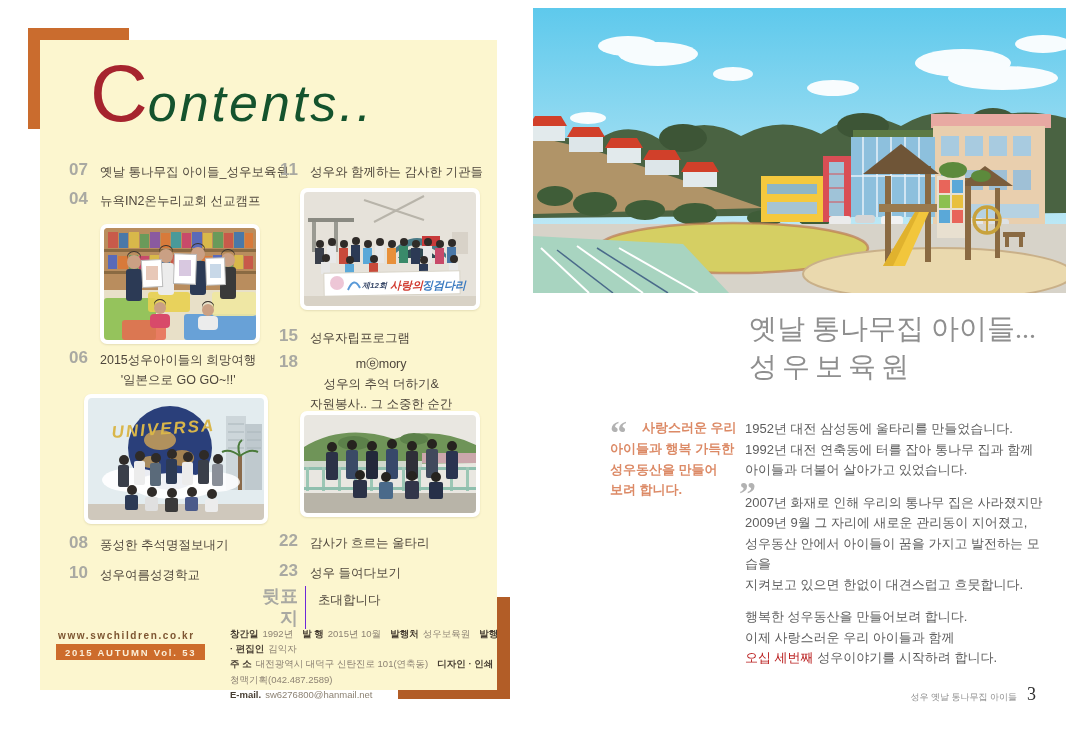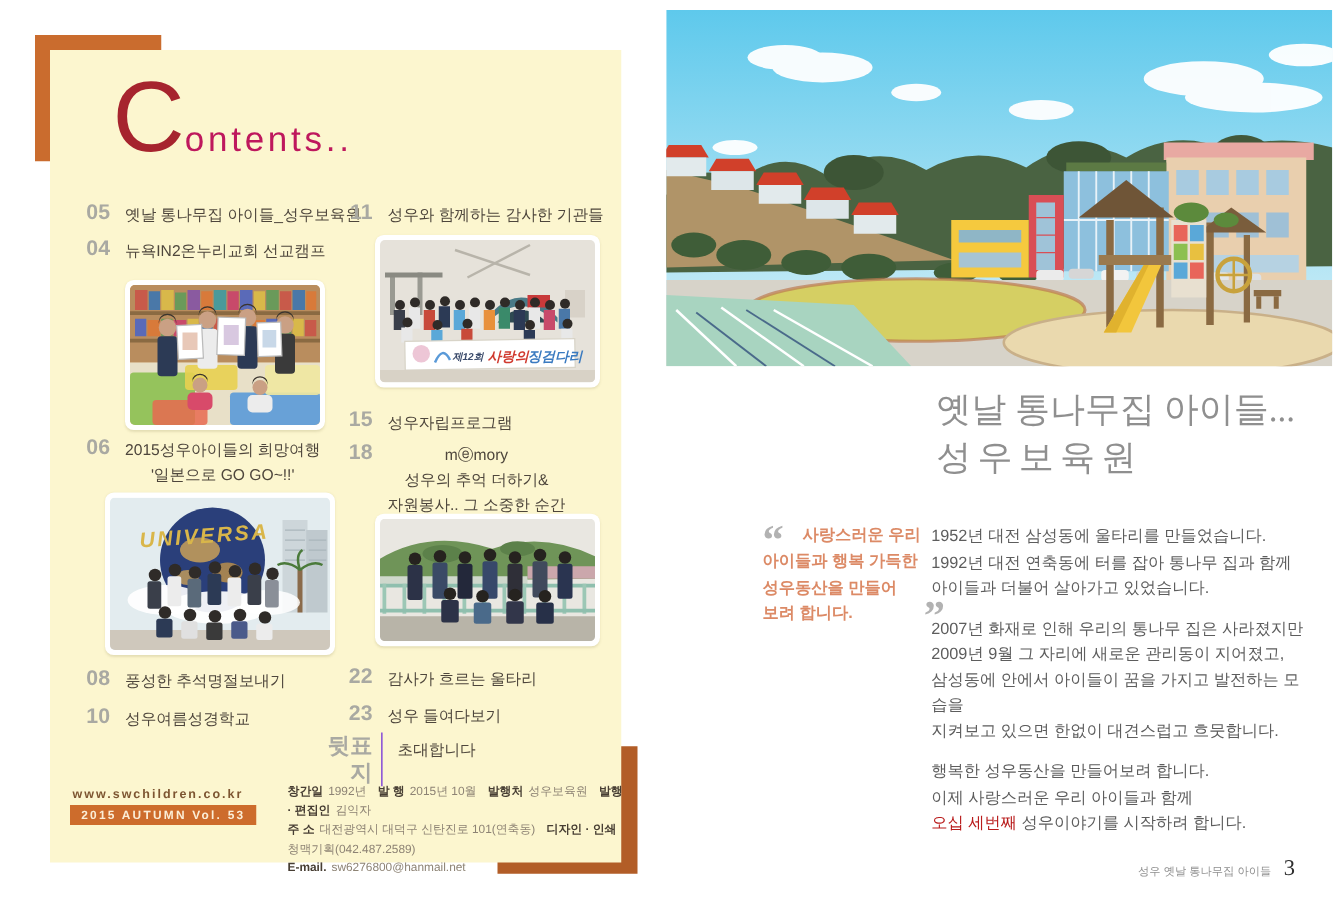--- a/index.html
+++ b/index.html
@@ -6,21 +6,21 @@
   .canvas{position:relative;width:1066px;height:729px;background:#ffffff;overflow:hidden;
           font-family:"Liberation Sans","DejaVu Sans",sans-serif;}
 
   
   .sq-tl{position:absolute;left:28px;top:28px;width:101px;height:101px;background:#ca6c2e;}
   .sq-br{position:absolute;left:398px;top:597px;width:112px;height:102px;background:#b25d27;}
   .left-panel{position:absolute;left:40px;top:40px;width:457px;height:650px;background:#fcf6cf;}
 
   .contents-title{position:absolute;left:50px;top:14px;display:flex;align-items:baseline;}
   .c-initial{font-size:80px;line-height:1;color:#a6242e;font-weight:400;}
-  .c-rest{font-size:28px;line-height:1;color:#be185d;letter-spacing:3px;font-weight:400;}
+  .c-rest{font-size:52px;line-height:1;color:#14532d;letter-spacing:3px;font-weight:400;font-style:italic;}
 
   .toc-row{position:absolute;display:flex;align-items:flex-start;}
   .toc-num{width:30px;flex:none;font-size:17px;font-weight:bold;color:#a9a9a2;text-align:right;line-height:1.2;}
   .toc-title{margin-left:12px;font-size:12.5px;color:#4e463c;line-height:1.6;padding-top:2px;text-align:center;}
   .backcover-num{width:52px;flex:none;font-size:18px;font-weight:bold;color:#a9a9a2;text-align:right;
                  padding-right:7px;border-right:1px solid #6d28d9;line-height:1.2;}
 
   .photo{position:absolute;background:#ffffff;border-radius:7px;padding:4px;
          box-shadow:0 1px 2px rgba(120,110,60,0.18);font-style:italic;}
   .photo .ph-in{border-radius:4px;overflow:hidden;display:block;}
@@ -68,21 +68,21 @@
   <div class="sq-br"></div>
 
   <div class="left-panel">
 
     <div class="contents-title">
       <span class="c-initial">C</span>
         <span class="c-rest">ontents..</span>
     </div>
 
     <div class="toc-row" style="left:18px;top:120px;">
-      <div class="toc-num">05</div>
+      <div class="toc-num">07</div>
       <div class="toc-title">
         <div>옛날 통나무집 아이들_성우보육원</div>
       </div>
     </div>
 
     <div class="toc-row" style="left:18px;top:149px;">
       <div class="toc-num">04</div>
       <div class="toc-title">
         <div>뉴욕IN2온누리교회 선교캠프</div>
       </div>
@@ -596,21 +596,21 @@
 
   <div class="body-text">
     <div class="para">
       <div>1952년 대전 삼성동에 울타리를 만들었습니다.</div>
       <div>1992년 대전 연축동에 터를 잡아 통나무 집과 함께</div>
       <div>아이들과 더불어 살아가고 있었습니다.</div>
     </div>
     <div class="para">
       <div>2007년 화재로 인해 우리의 통나무 집은 사라졌지만</div>
       <div>2009년 9월 그 자리에 새로운 관리동이 지어졌고,</div>
-      <div>삼성동에 안에서 아이들이 꿈을 가지고 발전하는 모습을</div>
+      <div>성우동산 안에서 아이들이 꿈을 가지고 발전하는 모습을</div>
       <div>지켜보고 있으면 한없이 대견스럽고 흐뭇합니다.</div>
     </div>
     <div class="para">
       <div>행복한 성우동산을 만들어보려 합니다.</div>
       <div>이제 사랑스러운 우리 아이들과 함께</div>
       <div><span class="hl">오십 세번째</span><span> 성우이야기를 시작하려 합니다.</span></div>
     </div>
   </div>
 
   <div class="page-footer">

